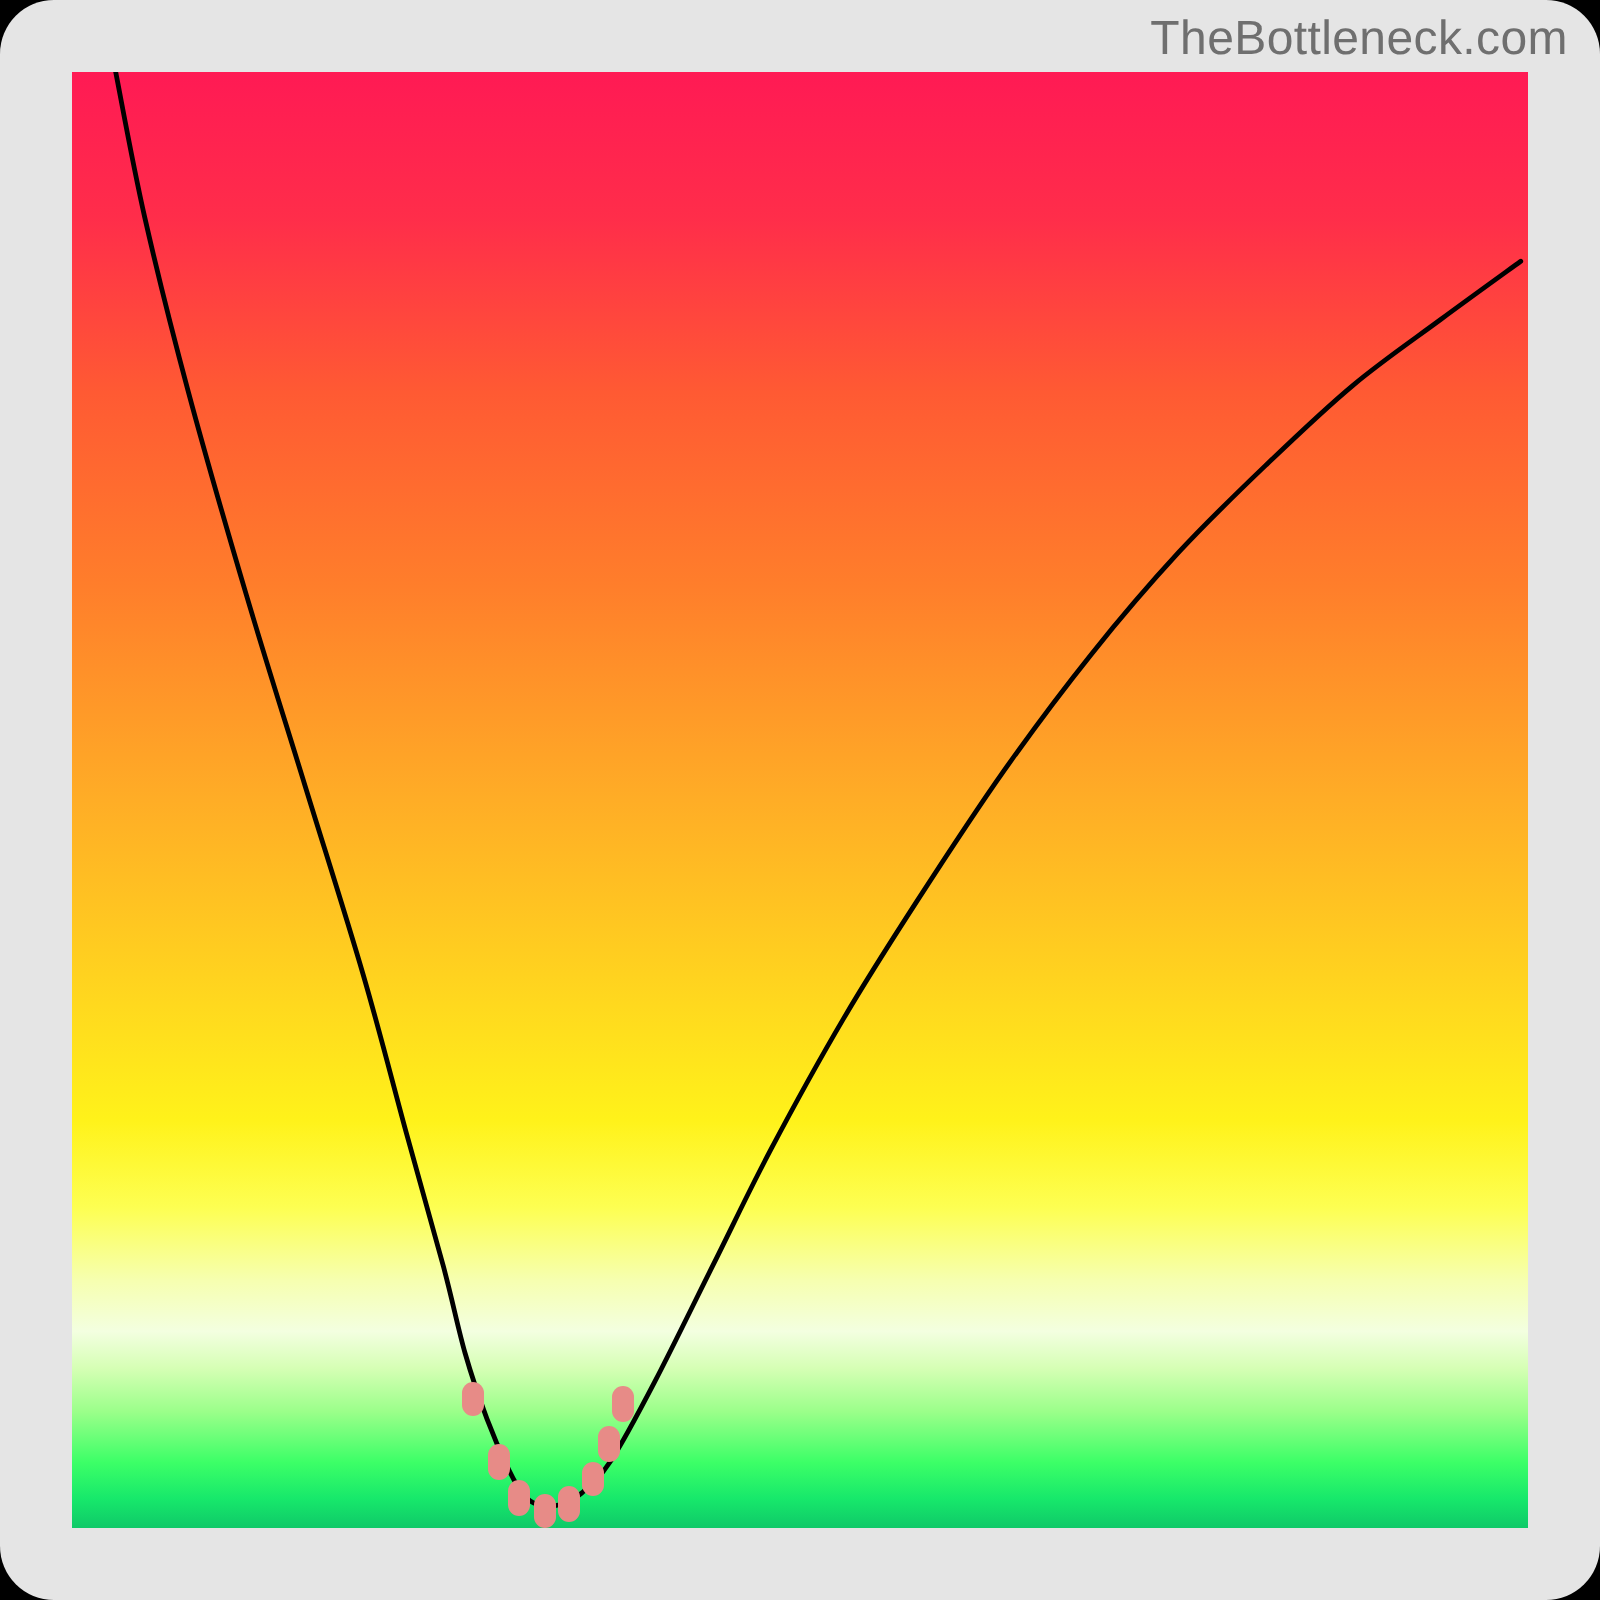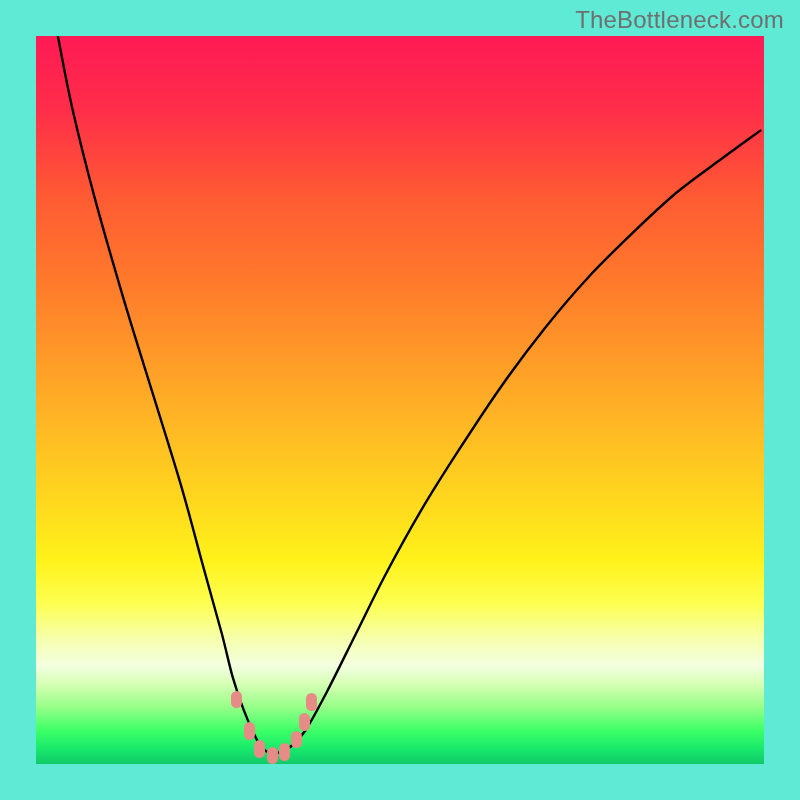--- a/index.html
+++ b/index.html
@@ -10,21 +10,22 @@
     background: #000;
     overflow: hidden;
     font-family: Arial, Helvetica, sans-serif;
   }
   .frame {
     position: absolute;
     left: 0;
     top: 0;
     width: 800px;
     height: 800px;
-    background: #5eead4;
+    background: #e5e5e5;
+    border-radius: 27px;
   }
   .plot-area {
     position: absolute;
     left: 36px;
     top: 36px;
     width: 728px;
     height: 728px;
     overflow: hidden;
   }
   .gradient {

